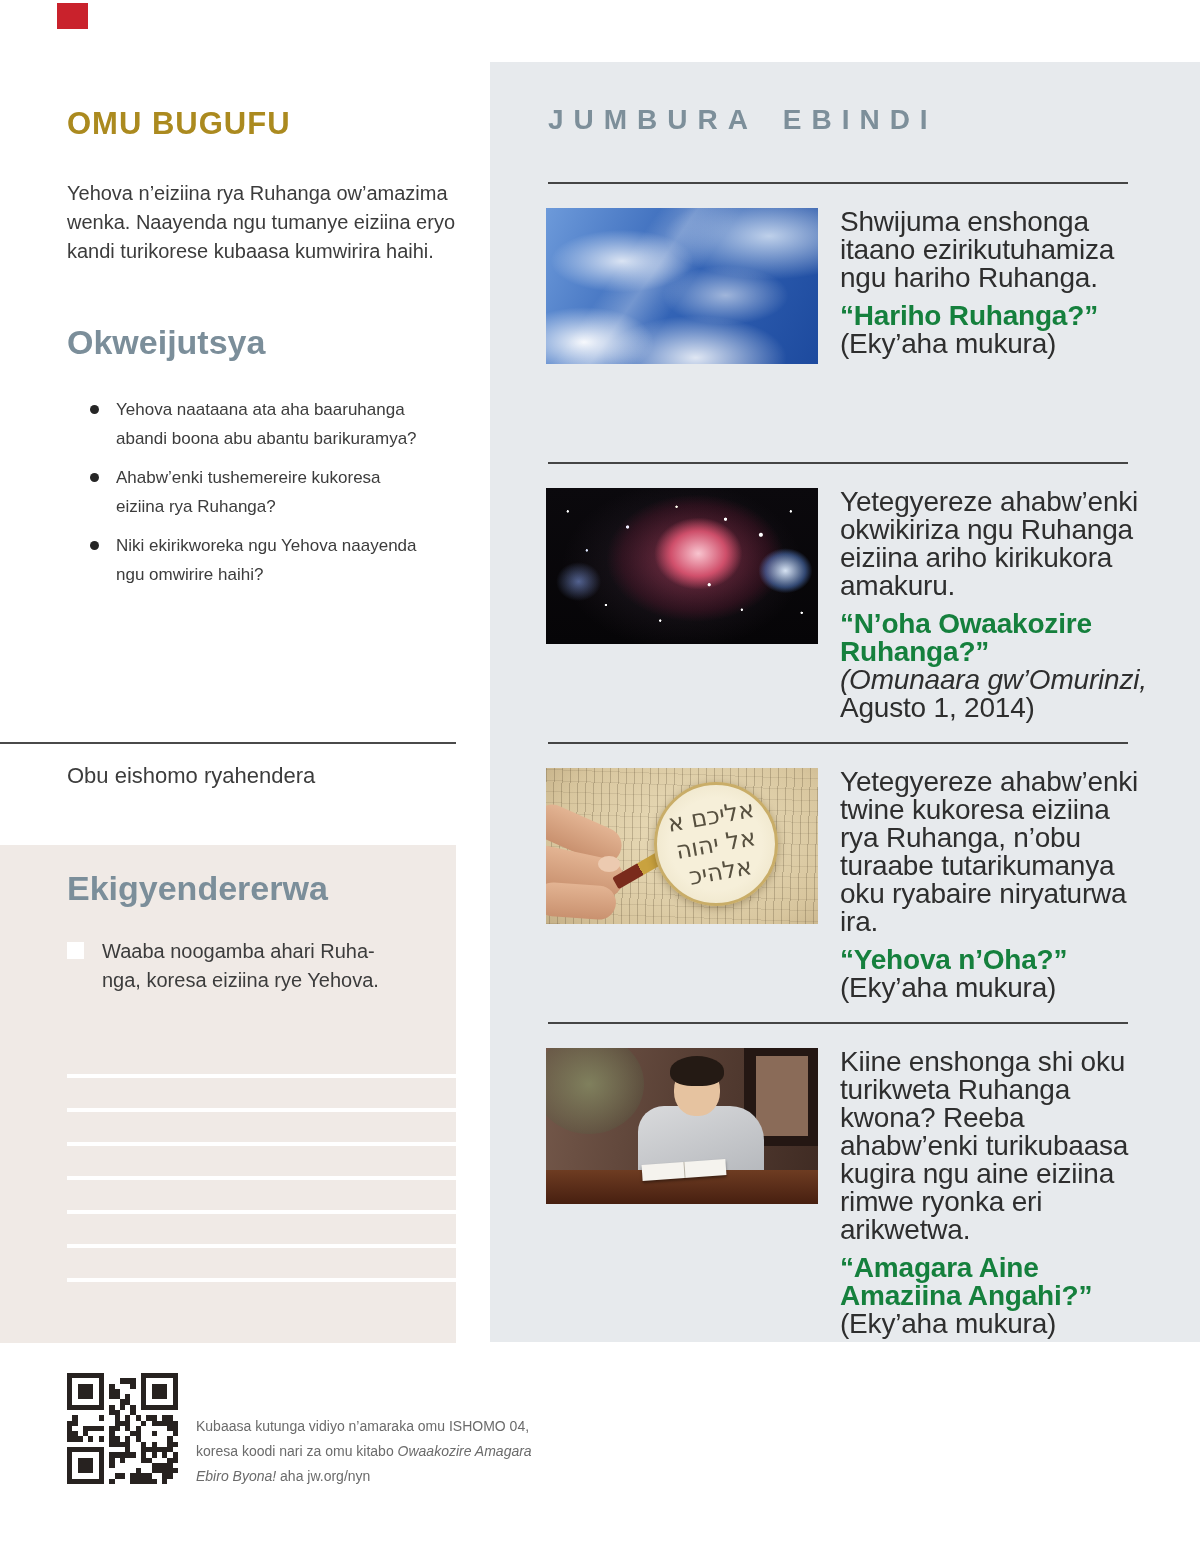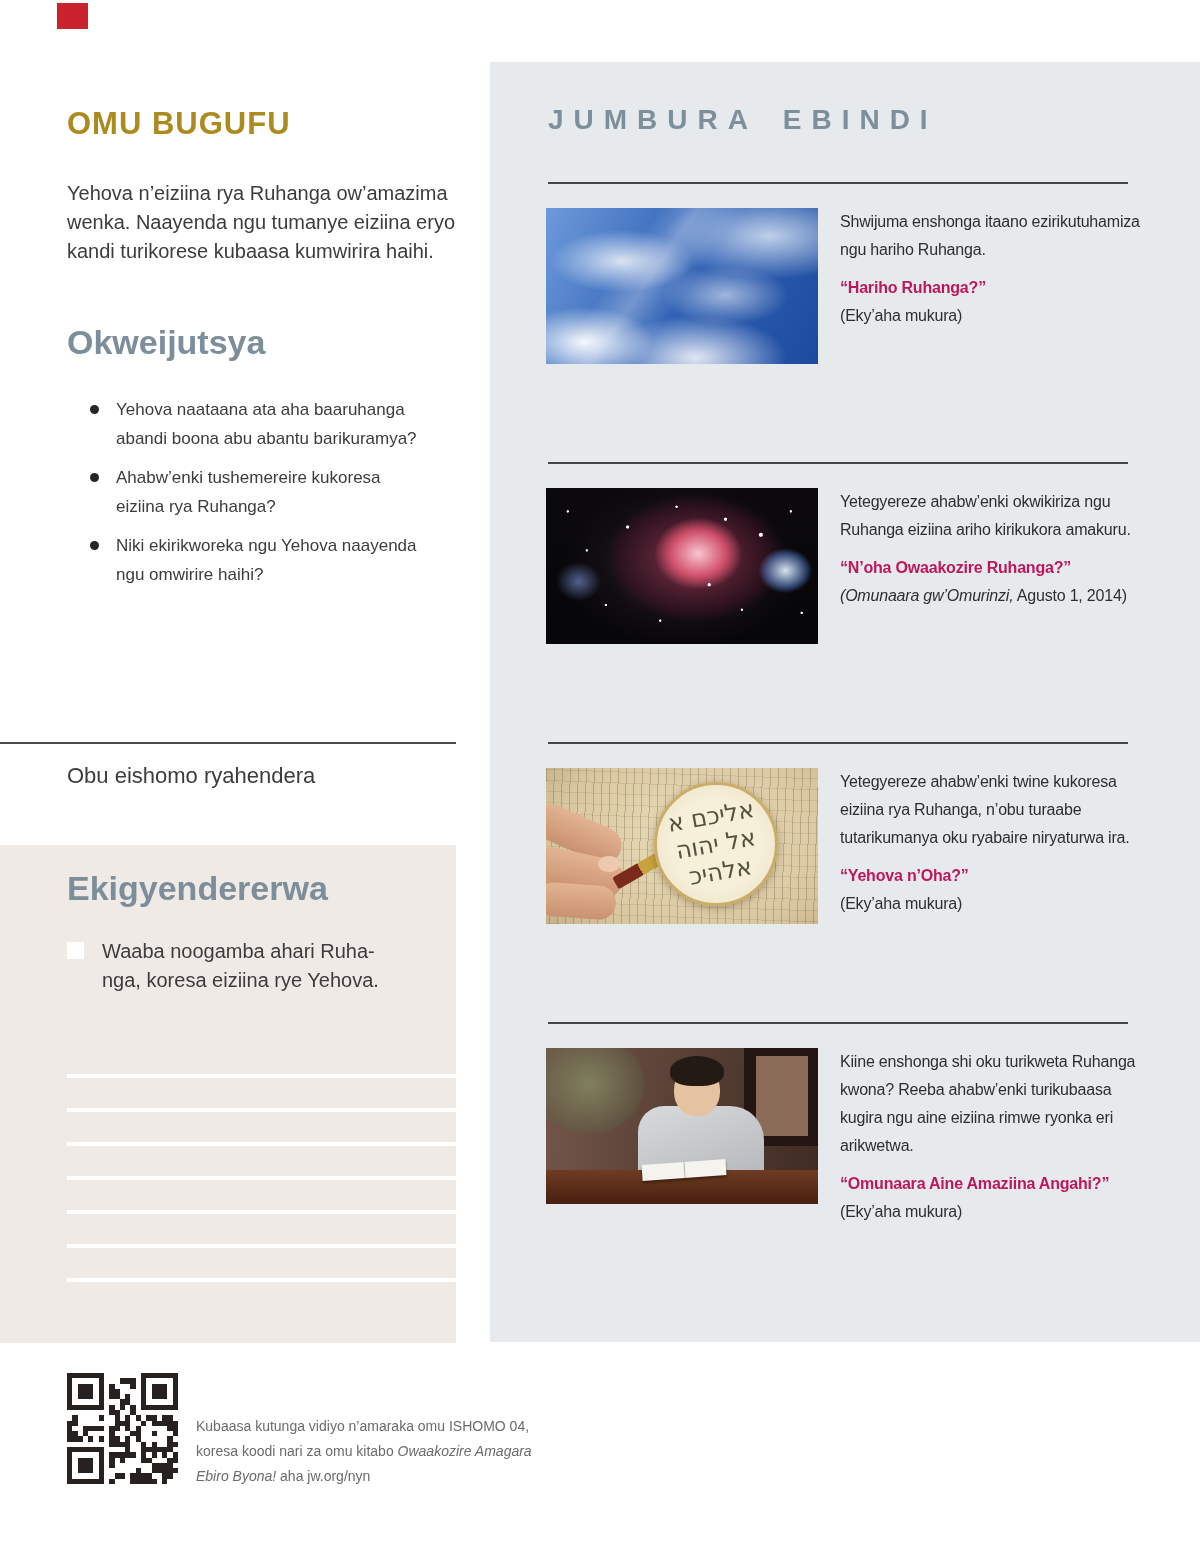--- a/index.html
+++ b/index.html
@@ -29,24 +29,24 @@
   .checkbox{width:17px;height:17px;background:#ffffff;margin:5px 18px 0 0;flex:0 0 17px;}
   .goal-text{font-size:20px;line-height:29px;width:348px;color:#3c3c3c;white-space:pre-line;}
   .note-line{position:absolute;left:67px;width:389px;height:4px;background:#ffffff;}
 
   
   .panel{left:490px;top:62px;width:842px;height:1280px;background:#e7eaed;}
   .panel-title{position:absolute;left:58px;top:42px;font-size:28px;font-weight:bold;
                letter-spacing:10px;word-spacing:8px;color:#7d8f9a;}
   .rule-right{position:absolute;left:58px;width:580px;height:2px;background:#454545;}
   .sec-img{position:absolute;left:56px;width:272px;height:156px;overflow:hidden;}
-  .sec-text{position:absolute;left:350px;width:308px;font-size:16px;line-height:28px;
+  .sec-text{position:absolute;left:350px;width:308px;font-size:28px;line-height:28px;
             color:#2e2e2e;letter-spacing:-0.2px;}
   .sec-text p{margin:0 0 10px 0;}
-  .ref b{color:#be185d;}
+  .ref b{color:#15803d;}
   .ref .blk{display:block;}
   .ital{font-style:italic;}
 
   
   .img-sky{background:
     linear-gradient(125deg, rgba(255,255,255,0) 30%, rgba(255,255,255,.28) 40%, rgba(255,255,255,0) 52%),
     radial-gradient(100px 50px at 14% 86%, rgba(255,255,255,.95), rgba(255,255,255,0) 70%),
     radial-gradient(130px 60px at 55% 96%, rgba(255,255,255,.85), rgba(255,255,255,0) 70%),
     radial-gradient(110px 48px at 28% 34%, rgba(255,255,255,.8), rgba(255,255,255,0) 65%),
     radial-gradient(150px 62px at 82% 18%, rgba(240,248,255,.75), rgba(255,255,255,0) 70%),
@@ -208,21 +208,21 @@
       <div class="man-head"></div>
       <div class="man-hair"></div>
       <div class="table"></div>
       <div class="book">
         <div class="book-split"></div>
       </div>
     </div>
     <div class="sec-text" style="top:986px">
       <p>Kiine enshonga shi oku turikweta Ruhanga kwona? Reeba ahabw’enki turikubaasa kugira ngu aine eiziina rimwe ryonka eri arikwetwa.</p>
       <div class="ref">
-        <b>“Omunaara Aine Amaziina Angahi?”</b><span> (Eky’aha mukura)</span>
+        <b>“Amagara Aine Amaziina Angahi?”</b><span> (Eky’aha mukura)</span>
       </div>
     </div>
   </div>
 
   <svg class="abs qr" viewBox="0 0 21 21" shape-rendering="crispEdges">
     <rect x="0" y="0" width="21" height="21" fill="#ffffff"></rect>
     <g fill="#272220">
       <rect x="0" y="0" width="7" height="7"></rect>
       <rect x="14" y="0" width="7" height="7"></rect>
       <rect x="0" y="14" width="7" height="7"></rect>

